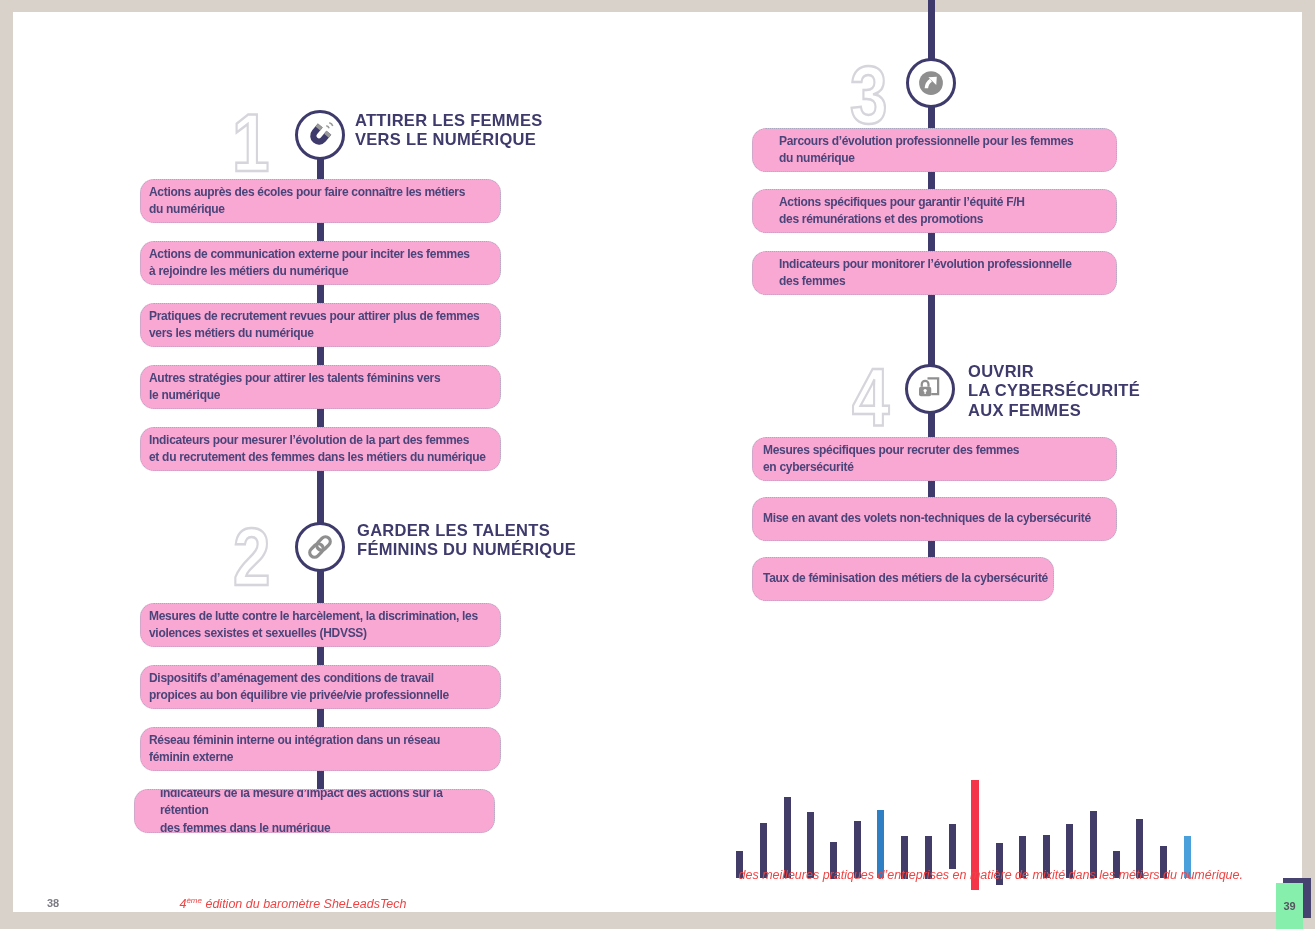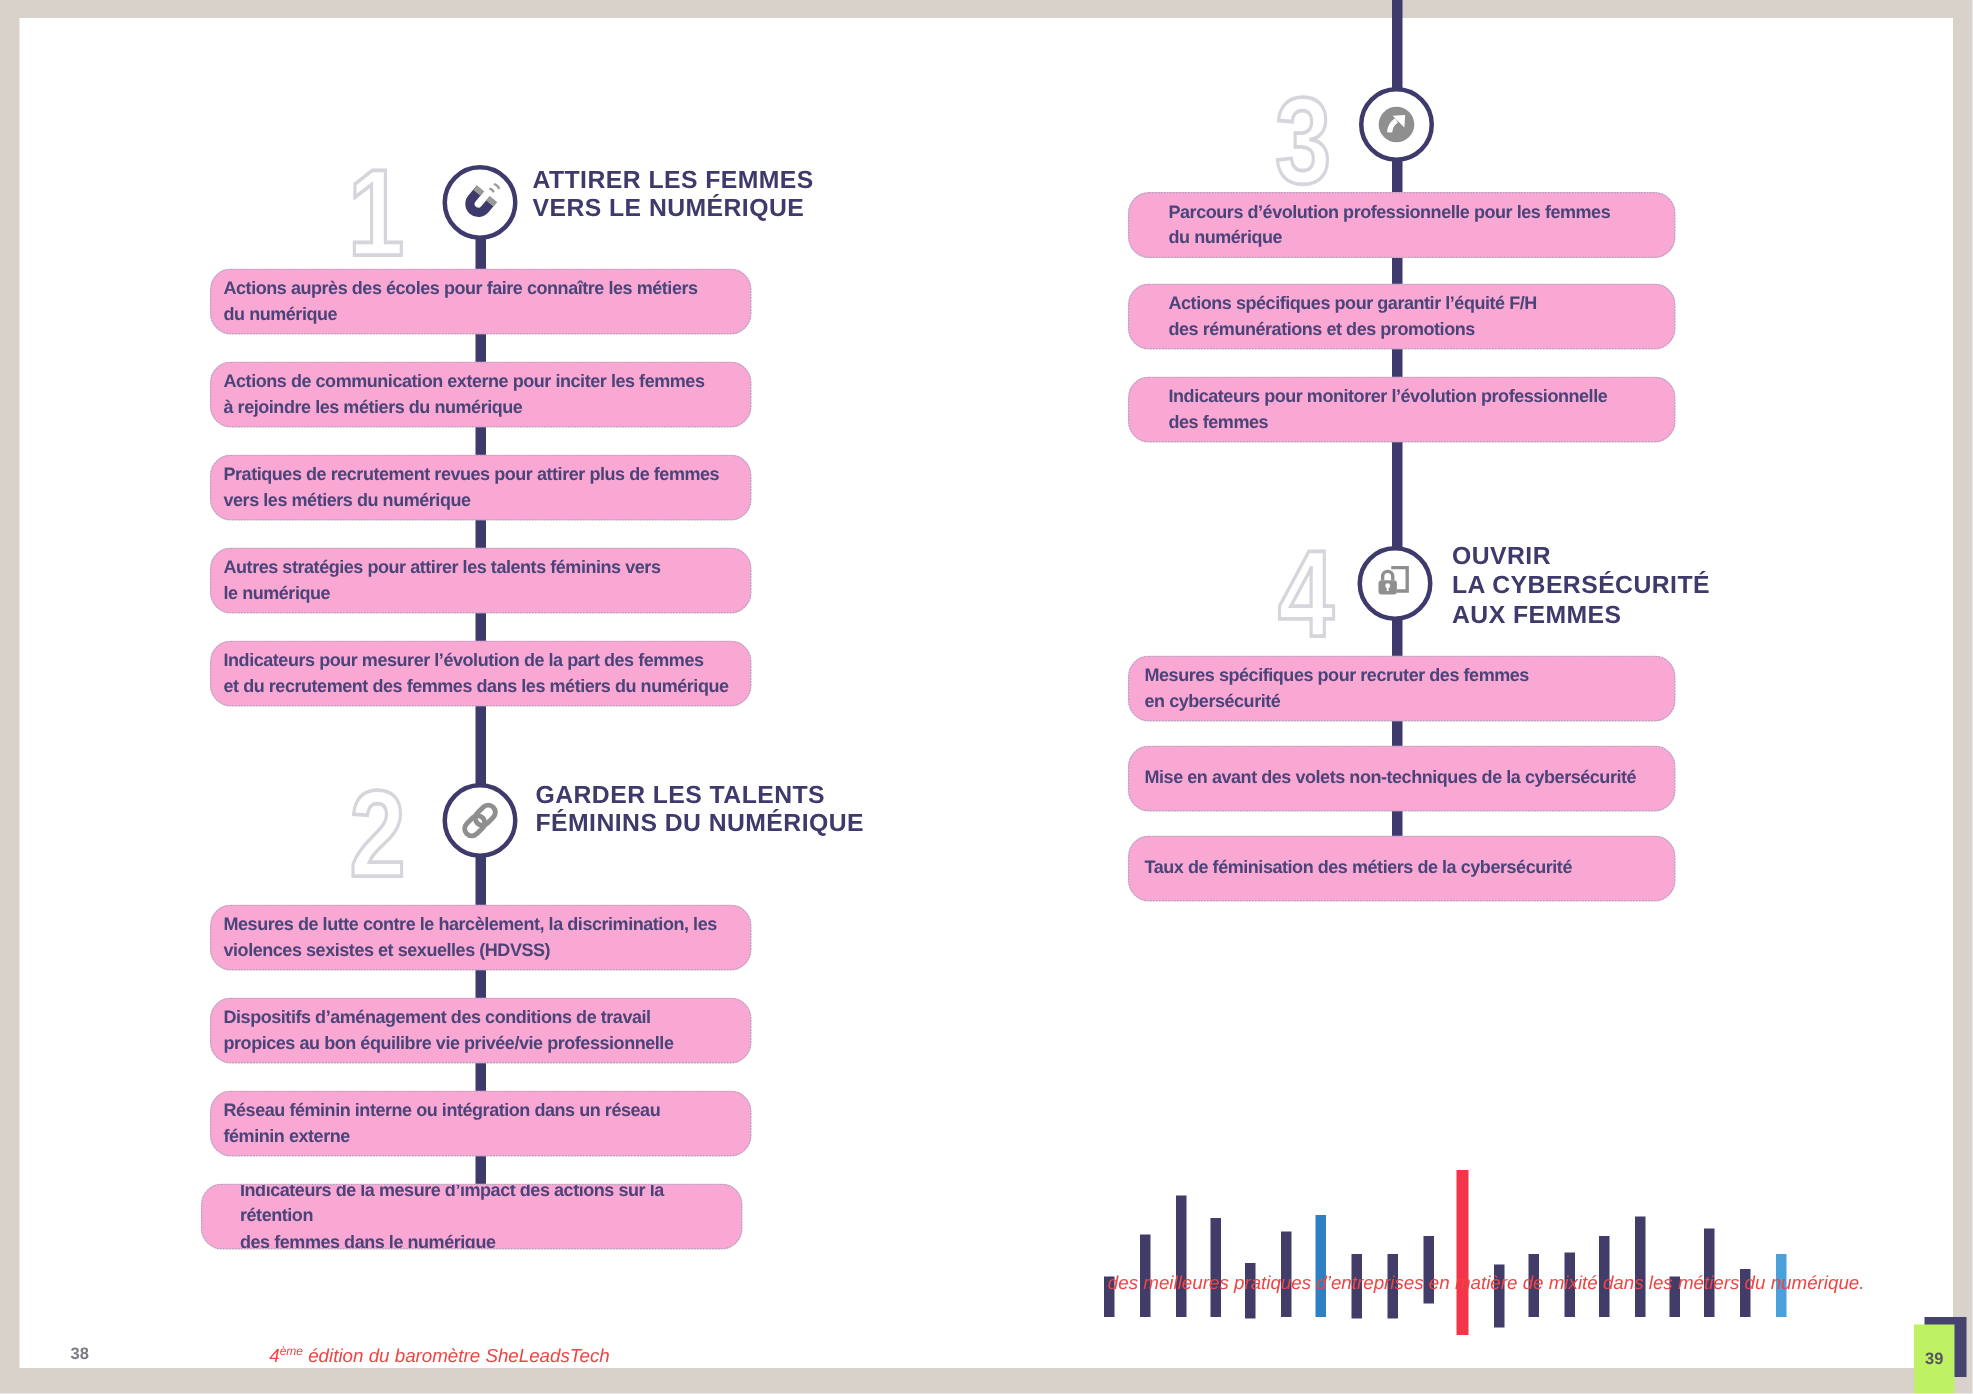--- a/index.html
+++ b/index.html
@@ -36,21 +36,21 @@
     font-size:16.5px;font-weight:bold;color:#3e3a6b;
     line-height:1.18;letter-spacing:0.3px;white-space:pre-line;
   }
   #bars{position:absolute;left:717px;top:763px;width:470px;height:120px;z-index:1}
   .deco-bar{position:absolute}
   .footer-num{position:absolute;font-size:11px;font-weight:bold;color:#7c7b85;z-index:2}
   .footer-cap{position:absolute;font-size:12.5px;font-style:italic;color:#ef4444;z-index:2}
   .footer-cap sup{font-size:8px}
   #tab-shadow{position:absolute;left:1283px;top:878px;width:28px;height:40px;background:#474370}
   #tab{
-    position:absolute;left:1276px;top:883px;width:27px;height:46px;background:#bef264;
+    position:absolute;left:1276px;top:883px;width:27px;height:46px;background:#86efac;
     display:flex;align-items:center;justify-content:center;
     font-size:11px;font-weight:bold;color:#55545f;
   }
 </style>
 </head>
 <body>
 
 <div id="page">
 
   <div class="tl" style="left:304px;top:128px;height:690px"></div>
@@ -123,21 +123,21 @@
       <div class="deco-bar" style="left: 336px; top: 49px; width: 7px; height: 54px; background: rgb(65, 61, 104);"></div>
       <div class="deco-bar" style="left: 360px; top: 36px; width: 7px; height: 67px; background: rgb(65, 61, 104);"></div>
       <div class="deco-bar" style="left: 383px; top: 76px; width: 7px; height: 27px; background: rgb(65, 61, 104);"></div>
       <div class="deco-bar" style="left: 406px; top: 44px; width: 7px; height: 59px; background: rgb(65, 61, 104);"></div>
       <div class="deco-bar" style="left: 430px; top: 71px; width: 7px; height: 32px; background: rgb(65, 61, 104);"></div>
       <div class="deco-bar" style="left: 454px; top: 61px; width: 7px; height: 42px; background: rgb(74, 160, 218);"></div>
     </div>
 
   <div class="footer-num" style="left:34px;top:885px">38</div>
   <div class="footer-cap" style="left:160px;top:884px;width:240px;text-align:center"><span>4</span><sup>ème</sup><span> édition du baromètre SheLeadsTech</span></div>
-  <div class="footer-cap" style="right:59px;top:836px;text-align:right">des meilleures pratiques d’entreprises en matière de mixité dans les métiers du numérique.</div>
+  <div class="footer-cap" style="right:59px;top:856px;text-align:right">des meilleures pratiques d’entreprises en matière de mixité dans les métiers du numérique.</div>
 <div class="practice-box" style="left: 127px; top: 167px; width: 361px; padding-left: 8px; padding-right: 5px;">Actions auprès des écoles pour faire connaître les métiers
 du numérique</div>
     <div class="practice-box" style="left: 127px; top: 229px; width: 361px; padding-left: 8px; padding-right: 5px;">Actions de communication externe pour inciter les femmes
 à rejoindre les métiers du numérique</div>
     <div class="practice-box" style="left: 127px; top: 291px; width: 361px; padding-left: 8px; padding-right: 5px;">Pratiques de recrutement revues pour attirer plus de femmes
 vers les métiers du numérique</div>
     <div class="practice-box" style="left: 127px; top: 353px; width: 361px; padding-left: 8px; padding-right: 5px;">Autres stratégies pour attirer les talents féminins vers
 le numérique</div>
     <div class="practice-box" style="left: 127px; top: 415px; width: 361px; padding-left: 8px; padding-right: 5px;">Indicateurs pour mesurer l’évolution de la part des femmes
 et du recrutement des femmes dans les métiers du numérique</div>
@@ -151,17 +151,17 @@
 des femmes dans le numérique</div>
     <div class="practice-box" style="left: 739px; top: 116px; width: 365px; padding-left: 26px; padding-right: 5px;">Parcours d’évolution professionnelle pour les femmes
 du numérique</div>
     <div class="practice-box" style="left: 739px; top: 177px; width: 365px; padding-left: 26px; padding-right: 5px;">Actions spécifiques pour garantir l’équité F/H
 des rémunérations et des promotions</div>
     <div class="practice-box" style="left: 739px; top: 425px; width: 365px; padding-left: 10px; padding-right: 5px;">Mesures spécifiques pour recruter des femmes
 en cybersécurité</div>
     <div class="practice-box" style="left: 739px; top: 239px; width: 365px; padding-left: 26px; padding-right: 5px;">Indicateurs pour monitorer l’évolution professionnelle
 des femmes</div>
     <div class="practice-box" style="left: 739px; top: 485px; width: 365px; padding-left: 10px; padding-right: 5px;">Mise en avant des volets non-techniques de la cybersécurité</div>
-    <div class="practice-box" style="left: 739px; top: 545px; width: 365px; padding-left: 10px; padding-right: 5px;">Taux de féminisation des métiers de la cybersécurité</div>
+    <div class="practice-box" style="left: 739px; top: 545px; width: 302px; padding-left: 10px; padding-right: 5px;">Taux de féminisation des métiers de la cybersécurité</div>
   </div>
 
 <div id="tab-shadow"></div>
 <div id="tab">39</div>
 
 </body></html>

